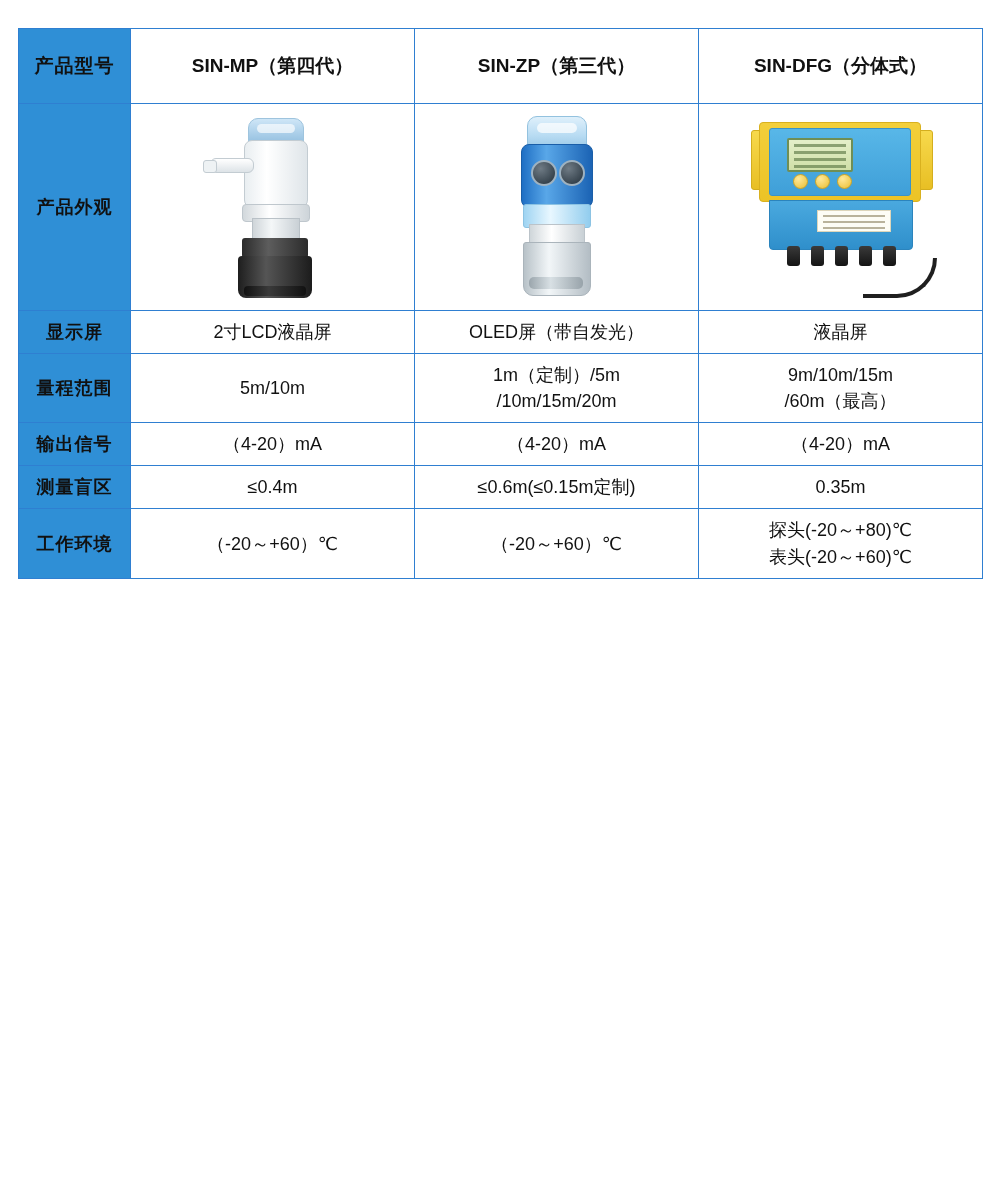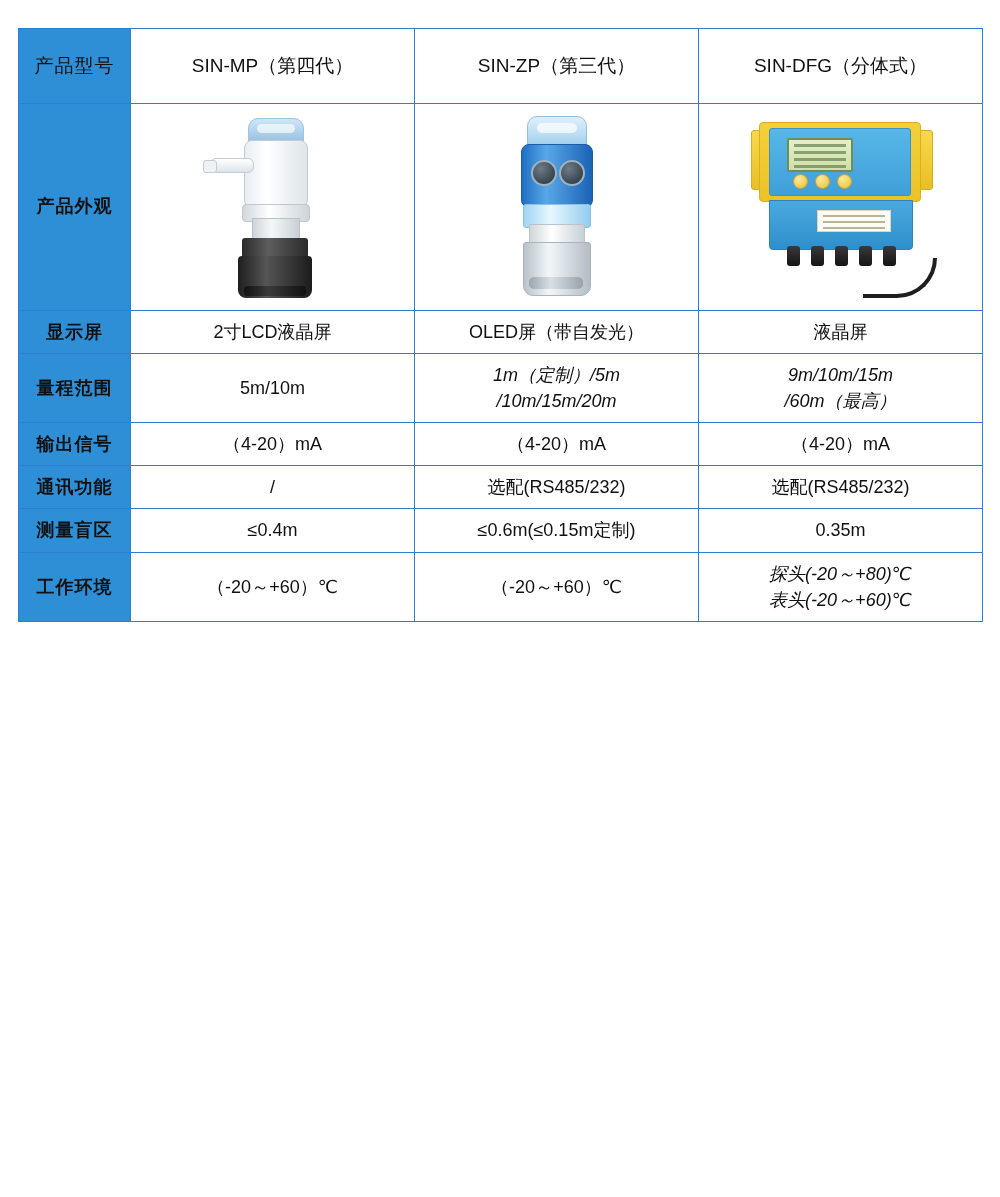--- a/index.html
+++ b/index.html
@@ -42,30 +42,29 @@
   }
   td.rowhead {
     background: #2f8fd6;
     color: #ffffff;
     font-weight: bold;
     font-size: 18px;
     letter-spacing: 1px;
     padding: 8px 2px;
   }
   tr.header td {
-    font-weight: normal;
+    font-weight: bold;
     font-size: 19px;
     height: 58px;
   }
   tr.image-row td {
     height: 198px;
     padding: 4px;
-    font-family: Liberation Mono, monospace;
-  }
-  .cellline { display: block; font-style: italic; }
+  }
+  .cellline { display: block; }
   .two-line { line-height: 1.5; }
 
   
   .prod {
     position: relative;
     width: 100%;
     height: 190px;
   }
   
   .mp-wrap {
@@ -343,26 +342,20 @@
 
 
 
       <tr>
         <td class="rowhead">输出信号</td>
         <td>（4-20）mA</td>
         <td>（4-20）mA</td>
         <td>（4-20）mA</td>
       </tr>
 
-      <tr>
-        <td class="rowhead">通讯功能</td>
-        <td>/</td>
-        <td>选配(RS485/232)</td>
-        <td>选配(RS485/232)</td>
-      </tr>
 
 
 
       <tr>
         <td class="rowhead">测量盲区</td>
         <td>≤0.4m</td>
         <td>≤0.6m(≤0.15m定制)</td>
         <td>0.35m</td>
       </tr>
 

